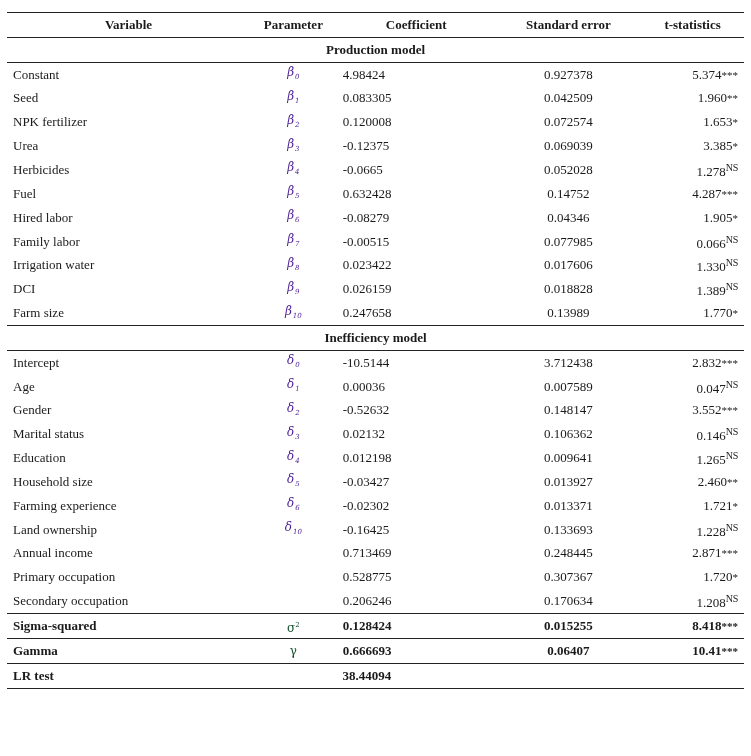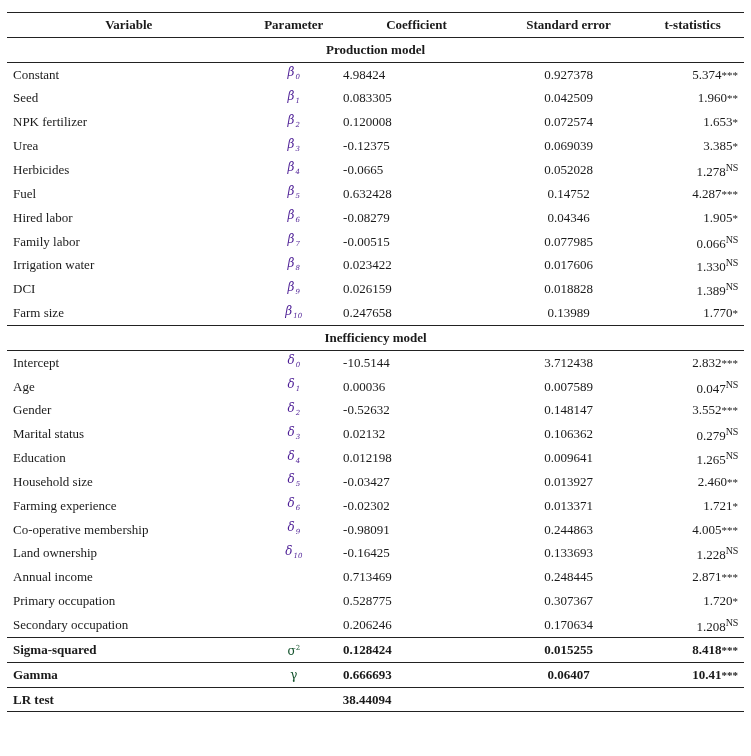--- a/index.html
+++ b/index.html
@@ -148,21 +148,21 @@
         <td class="c-par"><span class="greek"><span>δ</span><sub>2</sub></span></td>
         <td class="c-coef">-0.52632</td>
         <td class="c-se">0.148147</td>
         <td class="c-t"><span>3.552</span><span class="sig">***</span></td>
       </tr>
       <tr>
         <td class="c-var">Marital status</td>
         <td class="c-par"><span class="greek"><span>δ</span><sub>3</sub></span></td>
         <td class="c-coef">0.02132</td>
         <td class="c-se">0.106362</td>
-        <td class="c-t"><span>0.279</span><span class="sig ns">NS</span></td>
+        <td class="c-t"><span>0.146</span><span class="sig ns">NS</span></td>
       </tr>
       <tr>
         <td class="c-var">Education</td>
         <td class="c-par"><span class="greek"><span>δ</span><sub>4</sub></span></td>
         <td class="c-coef">0.012198</td>
         <td class="c-se">0.009641</td>
         <td class="c-t"><span>1.265</span><span class="sig ns">NS</span></td>
       </tr>
       <tr>
         <td class="c-var">Household size</td>
@@ -170,27 +170,20 @@
         <td class="c-coef">-0.03427</td>
         <td class="c-se">0.013927</td>
         <td class="c-t"><span>2.460</span><span class="sig">**</span></td>
       </tr>
       <tr>
         <td class="c-var">Farming experience</td>
         <td class="c-par"><span class="greek"><span>δ</span><sub>6</sub></span></td>
         <td class="c-coef">-0.02302</td>
         <td class="c-se">0.013371</td>
         <td class="c-t"><span>1.721</span><span class="sig">*</span></td>
-      </tr>
-      <tr>
-        <td class="c-var">Co-operative membership</td>
-        <td class="c-par"><span class="greek"><span>δ</span><sub>9</sub></span></td>
-        <td class="c-coef">-0.98091</td>
-        <td class="c-se">0.244863</td>
-        <td class="c-t"><span>4.005</span><span class="sig">***</span></td>
       </tr>
       <tr>
         <td class="c-var">Land ownership</td>
         <td class="c-par"><span class="greek"><span>δ</span><sub>10</sub></span></td>
         <td class="c-coef">-0.16425</td>
         <td class="c-se">0.133693</td>
         <td class="c-t"><span>1.228</span><span class="sig ns">NS</span></td>
       </tr>
       <tr>
         <td class="c-var">Annual income</td>

